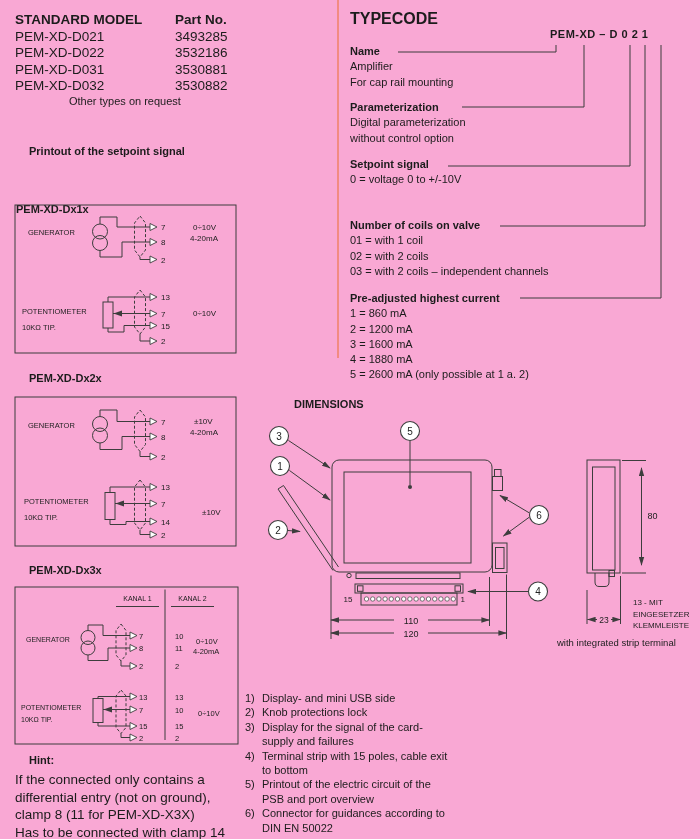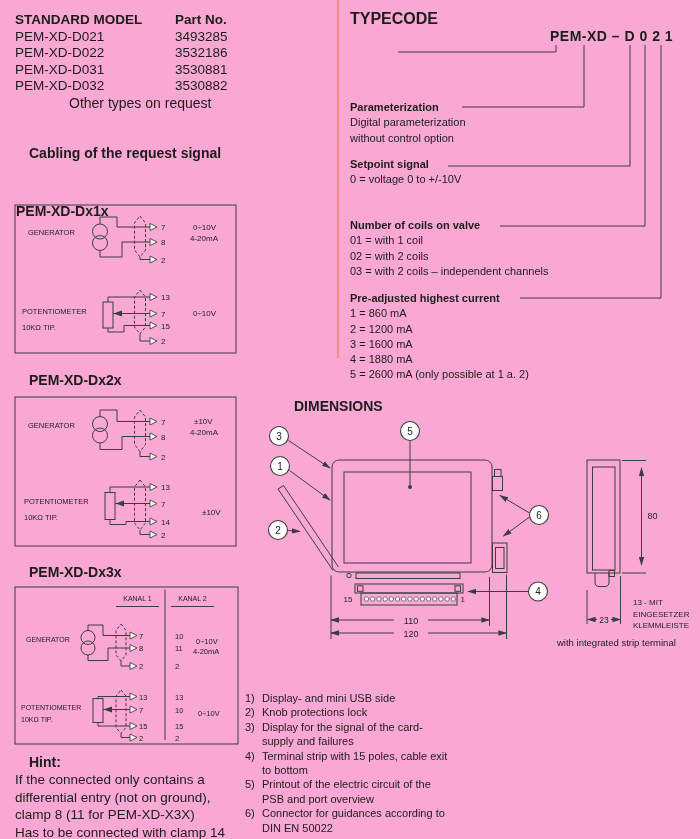--- a/index.html
+++ b/index.html
@@ -1,20 +1,20 @@
 <!DOCTYPE html>
 <html><head>
 <meta charset="utf-8">
 <style>
   html,body{margin:0;padding:0;background:#fff;}
   .page{position:relative;width:700px;height:839px;background:#f9a8d4;
         font-family:"Liberation Sans",sans-serif;color:#1c1c1c;overflow:hidden;}
   .abs{position:absolute;white-space:nowrap;}
   .b{font-weight:bold;}
-  .fs13{font-size:14px;padding-left:14px;}
+  .fs13{font-size:11px;padding-left:14px;}
   .fs14{font-size:16px;}
   svg{position:absolute;overflow:visible;}
   .ln{fill:none;stroke:#3d3d3d;stroke-width:1;}
   .dash{fill:none;stroke:#3d3d3d;stroke-width:1;stroke-dasharray:3 2;}
   .tarr{fill:#ffffff;stroke:#3d3d3d;stroke-width:0.9;}
   .fl{fill:#3d3d3d;stroke:none;}
   .co{fill:#fff;stroke:#3d3d3d;stroke-width:1.1;}
   .sc{fill:#fff;stroke:#555;stroke-width:0.8;}
   svg text{fill:#222;font-family:"Liberation Sans",sans-serif;}
   .t7{font-size:7px;}
@@ -56,21 +56,21 @@
   <div class="smrow" style="top:61.5px;">
     <span>PEM-XD-D031</span>
     <span class="part">3530881</span>
   </div>
   <div class="smrow" style="top:78px;">
     <span>PEM-XD-D032</span>
     <span class="part">3530882</span>
   </div>
   <div class="abs fs13" style="left:15px;top:94.5px;margin-left:40px;">Other types on request</div>
 
-  <div class="abs fs13 b" style="left:15px;top:145px;">Cabling of the request signal</div>
+  <div class="abs fs13 b" style="left:15px;top:145px;">Printout of the setpoint signal</div>
 
   <div class="abs fs13 b" style="left:2px;top:179px;margin-top:24px;">PEM-XD-Dx1x</div>
   <svg style="left:14px;top:203px;" width="224" height="152" viewBox="14 203 224 152">
     <rect class="ln" x="15" y="205" width="221" height="148"></rect>
     <g>
       <text class="t75" x="28" y="235">GENERATOR</text>
       <circle class="ln" cx="100" cy="231.5" r="7.5"></circle>
       <circle class="ln" cx="100" cy="243" r="7.5"></circle>
       <path class="ln" d="M100,224 V217 H117 V227 H150"></path>
       <path class="ln" d="M100,250.5 V257 H122 V242 H150"></path>
@@ -217,20 +217,25 @@
   <div class="abs fs13 b" style="left:536px;top:28px;letter-spacing:0.5px;">PEM-XD – D 0 2 1</div>
 
   <svg style="left:340px;top:40px;" width="340" height="262" viewBox="340 40 340 262">
     <path class="ln" d="M398,52 H556 V45"></path>
     <path class="ln" d="M462,107 H584 V45"></path>
     <path class="ln" d="M448,166 H630 V45"></path>
     <path class="ln" d="M500,226 H645 V45"></path>
     <path class="ln" d="M520,298 H661 V45"></path>
   </svg>
 
+  <div class="tc-sec" style="top:44px;">
+    <div class="lbl">Name</div>
+    <div>Amplifier</div>
+    <div>For cap rail mounting</div>
+  </div>
   <div class="tc-sec" style="top:100px;">
     <div class="lbl">Parameterization</div>
     <div>Digital parameterization</div>
     <div>without control option</div>
   </div>
   <div class="tc-sec" style="top:157px;">
     <div class="lbl">Setpoint signal</div>
     <div>0 = voltage 0 to +/-10V</div>
   </div>
   <div class="tc-sec" style="top:218px;">

